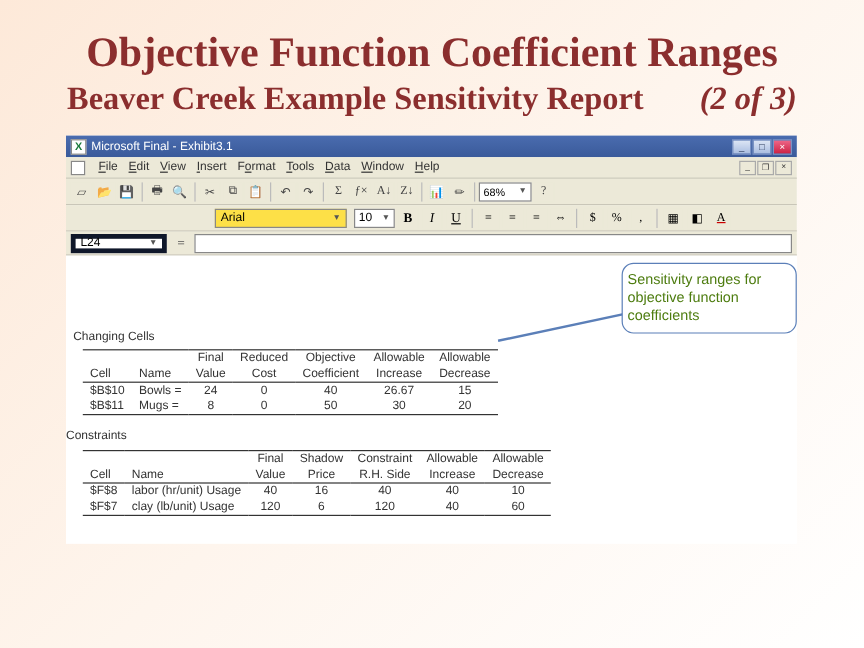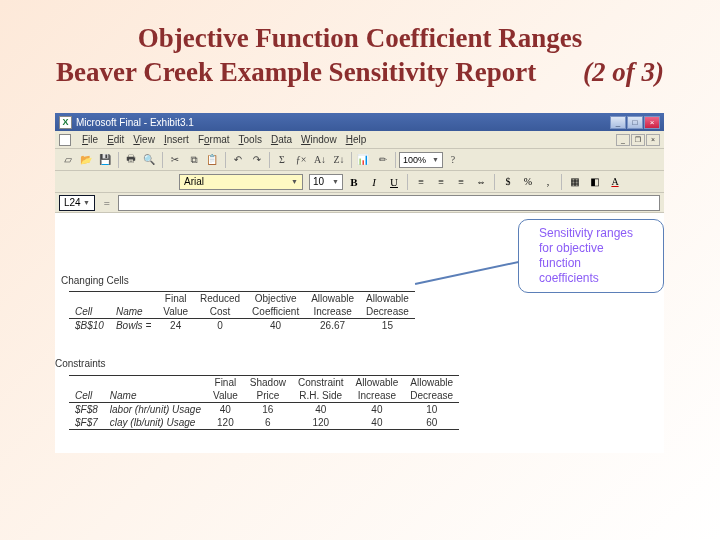--- a/index.html
+++ b/index.html
@@ -3,21 +3,21 @@
 <meta charset="utf-8">
 <style>
   * { box-sizing: border-box; margin: 0; padding: 0; }
   body {
     width: 720px; height: 540px;
     background: linear-gradient(135deg, #fde9d9 0%, #fef5ed 50%, #ffffff 100%);
     font-family: "Times New Roman", serif;
     position: relative;
   }
   .title-block { text-align: center; padding: 22px 20px 10px 20px; }
-  .title-line1 { font-size: 27px; font-weight: bold; color: #8b2e2e; line-height: 1.25; }
+  .title-line1 { font-size: 35px; font-weight: bold; color: #8b2e2e; line-height: 1.25; }
   .title-line2 { font-size: 27px; font-weight: bold; color: #8b2e2e; line-height: 1.25; }
   .title-italic { font-style: italic; margin-left: 40px; }
   .excel-frame {
     position: absolute; left: 55px; top: 113px; width: 609px; height: 340px;
     background: #fff;
   }
   .titlebar {
     height: 18px; background: linear-gradient(#4a6caf, #3a5a9a);
     display: flex; align-items: center; padding: 0 4px; color: #fff;
     font-family: Tahoma, sans-serif; font-size: 10px;
@@ -52,59 +52,59 @@
   .tb-sep { width: 1px; height: 16px; background: #bbb; margin: 0 2px; }
   .tb-zoom { width: 44px; height: 16px; background: #fff; border: 1px solid #888;
     font-size: 9px; font-family: Tahoma, sans-serif; padding: 0 3px;
     display: flex; align-items: center; justify-content: space-between; }
   .tb-zoom .dd { font-size: 7px; }
   .fmtbar {
     height: 22px; background: #ece9d8; border-bottom: 1px solid #c9c6b8;
     display: flex; align-items: center; padding: 0 4px; gap: 2px;
     font-family: Tahoma, sans-serif; font-size: 10px;
   }
-  .fmt-font { width: 124px; height: 16px; background: #fef9c3; border: 1px solid #888;
+  .fmt-font { width: 110px; height: 16px; background: #fde047; border: 1px solid #888;
     padding: 0 4px; display: flex; align-items: center; justify-content: space-between;
     margin-left: 120px; }
   .fmt-size { width: 34px; height: 16px; background: #fff; border: 1px solid #888;
     padding: 0 3px; display: flex; align-items: center; justify-content: space-between;
     margin-left: 4px; }
   .fmt-btn { width: 18px; height: 18px; border: 1px solid #ece9d8;
     display: flex; align-items: center; justify-content: center;
     font-family: "Times New Roman", serif; }
   .fmt-b { font-weight: bold; font-size: 11px; }
   .fmt-i { font-style: italic; font-size: 11px; }
   .fmt-u { text-decoration: underline; font-size: 11px; }
   .namebar {
     height: 20px; background: #ece9d8; border-bottom: 1px solid #c9c6b8;
     display: flex; align-items: center; padding: 0 4px; gap: 4px;
     font-family: Tahoma, sans-serif; font-size: 10px;
   }
-  .name-box { width: 36px; height: 16px; background: #fff; border: 1px solid #0f172a;
+  .name-box { width: 80px; height: 16px; background: #fff; border: 4px solid #0f172a;
     padding: 0 4px; display: flex; align-items: center; justify-content: space-between; }
   .fx-label { font-style: italic; font-family: "Times New Roman"; font-size: 11px; color: #555; margin: 0 4px; }
   .fx-input { flex: 1; height: 16px; background: #fff; border: 1px solid #888; }
   .sheet {
     position: absolute; left: 0; right: 0; top: 100px; bottom: 0;
     background: #fff; font-family: Arial, sans-serif; font-size: 10px; color: #333;
     padding: 0;
   }
   .section-label { position: absolute; font-size: 10px; }
   .tbl { position: absolute; border-collapse: collapse; font-size: 10px; }
   .tbl th, .tbl td { padding: 1px 6px; text-align: center; white-space: nowrap; }
   .tbl th { font-weight: normal; border-bottom: 1px solid #333; border-top: 1px solid #333; }
   .tbl .hdr-top th { border-bottom: none; }
   .tbl .hdr-bot th { border-top: none; }
-  .tbl td.l, .tbl th.l { text-align: left; font-style: italic; }
+  .tbl td.l, .tbl th.l { text-align: left; }
   .tbl tr.last td { border-bottom: 1px solid #333; }
   .callout {
     position: absolute; right: 0px; top: 106px; width: 146px;
     background: #fff; border: 1.5px solid #5b7fb8; border-radius: 10px;
-    padding: 6px 20px; font-family: Arial, sans-serif; font-size: 12px;
-    color: #8b5cf6; line-height: 1.25;
+    padding: 6px 4px; font-family: Arial, sans-serif; font-size: 12px;
+    color: #4d7c0f; line-height: 1.25;
   }
   .callout-line {
     position: absolute; background: #5b7fb8;
   }
   .cl1 { left: 360px; top: 170px; width: 160px; height: 1.5px; transform: rotate(-12deg); transform-origin: left center; }
   .dd { font-size: 7px; color: #555; }
 </style>
 </head>
 <body>
 
@@ -166,21 +166,21 @@
     <div class="tb-sep"></div>
     <div class="tb-btn">Σ</div>
     <div class="tb-btn">ƒ×</div>
     <div class="tb-btn">A↓</div>
     <div class="tb-btn">Z↓</div>
     <div class="tb-sep"></div>
     <div class="tb-btn">📊</div>
     <div class="tb-btn">✏</div>
     <div class="tb-sep"></div>
     <div class="tb-zoom">
-      <span>100%</span>
+      <span>68%</span>
       <span class="dd">▼</span>
     </div>
     <div class="tb-btn">?</div>
   </div>
 
   <div class="fmtbar">
     <div class="fmt-font">
       <span>Arial</span>
       <span class="dd">▼</span>
     </div>
@@ -247,20 +247,29 @@
       <tbody>
         <tr>
           <td class="l">$B$10</td>
           <td class="l">Bowls =</td>
           <td>24</td>
           <td>0</td>
           <td>40</td>
           <td>26.67</td>
           <td>15</td>
         </tr>
+        <tr class="last">
+          <td class="l">$B$11</td>
+          <td class="l">Mugs =</td>
+          <td>8</td>
+          <td>0</td>
+          <td>50</td>
+          <td>30</td>
+          <td>20</td>
+        </tr>
       </tbody>
     </table>
 
     <div class="section-label" style="left:0; top:145px;">Constraints</div>
 
     <table class="tbl" style="left:14px; top:162px;">
       <thead>
         <tr class="hdr-top">
           <th class="l"></th>
           <th class="l"></th>

